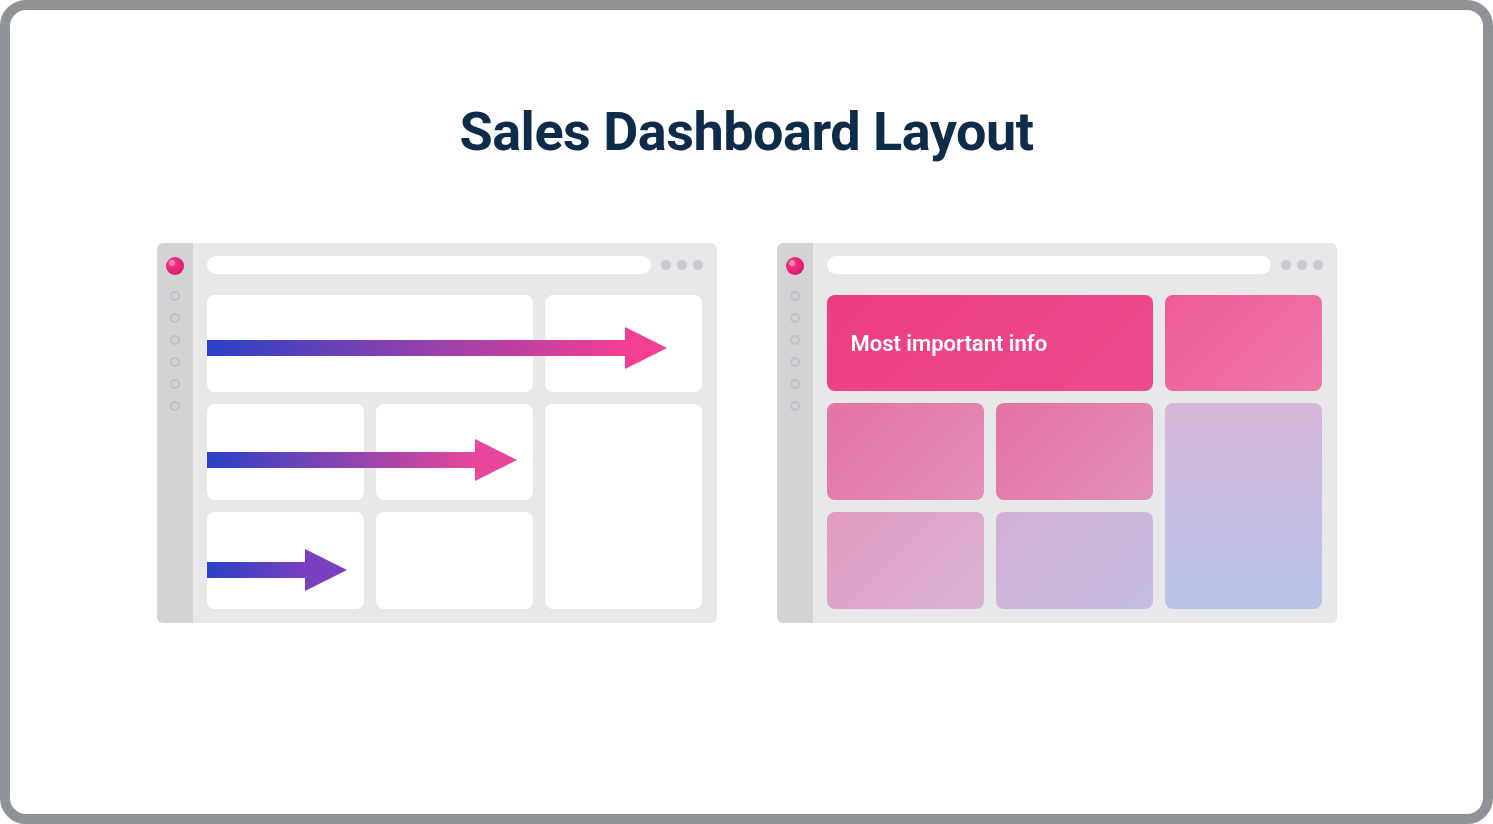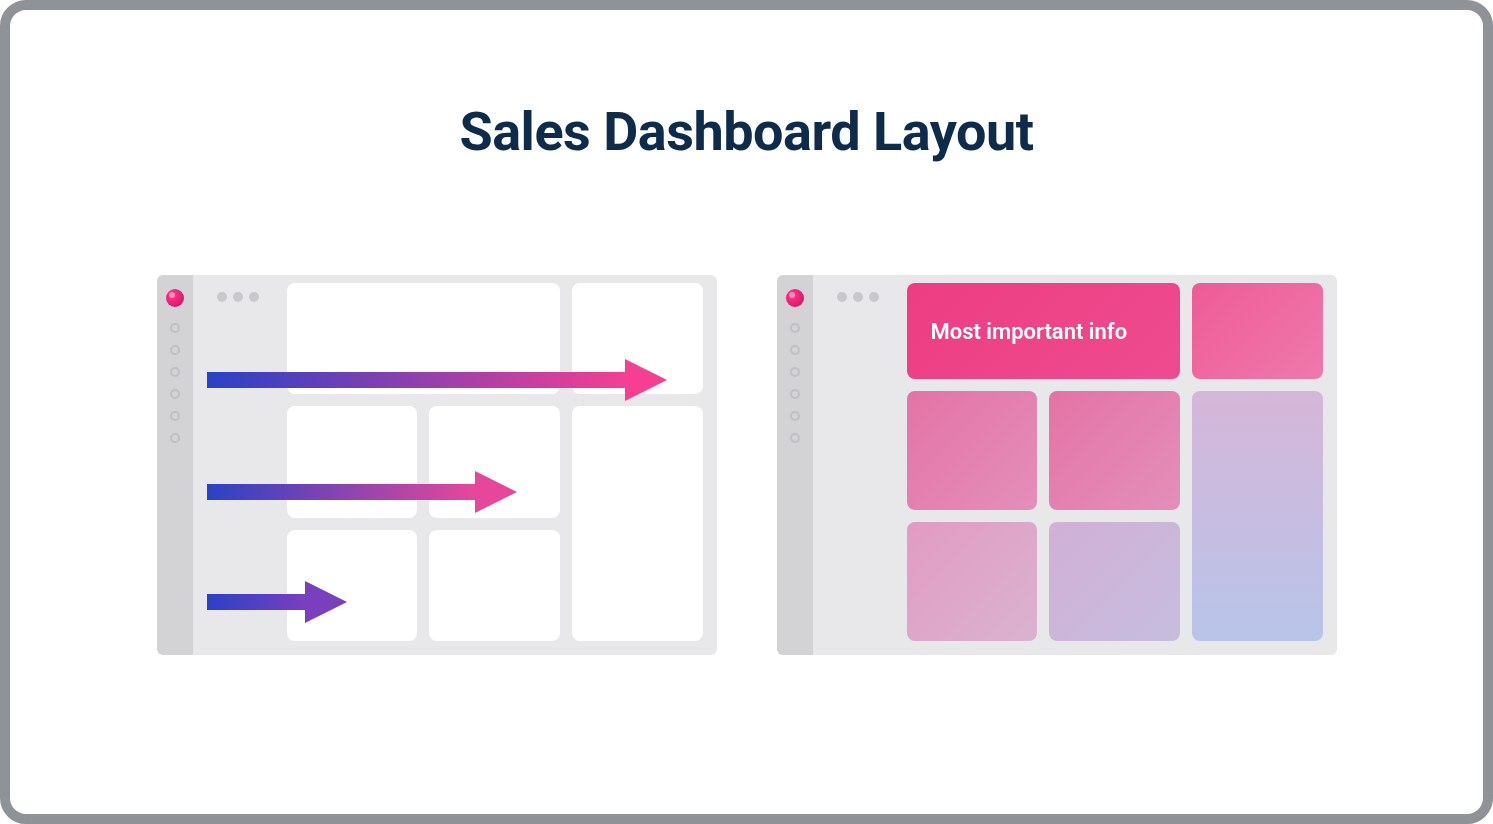--- a/index.html
+++ b/index.html
@@ -22,21 +22,21 @@
     padding: 40px 60px 60px 60px;
     display: flex;
     flex-direction: column;
     align-items: center;
   }
   .title {
     font-size: 54px;
     font-weight: 700;
     color: #0e2b4a;
     margin-top: 50px;
-    margin-bottom: 112px;
+    margin-bottom: 80px;
     letter-spacing: -0.5px;
   }
   .mockups-row {
     display: flex;
     gap: 60px;
     justify-content: center;
     width: 100%;
   }
   .window-mock {
     position: relative;
@@ -80,20 +80,21 @@
     background: transparent;
     border: 2px solid #bfbfc4;
   }
   .window-body {
     flex: 1;
     background: #e8e8ea;
     border-top-right-radius: 6px;
     border-bottom-right-radius: 6px;
     padding: 0;
     display: flex;
+    flex-direction: column;
   }
   .titlebar {
     height: 44px;
     display: flex;
     align-items: center;
     padding: 0 14px;
     gap: 10px;
   }
   .url-bar {
     flex: 1;

